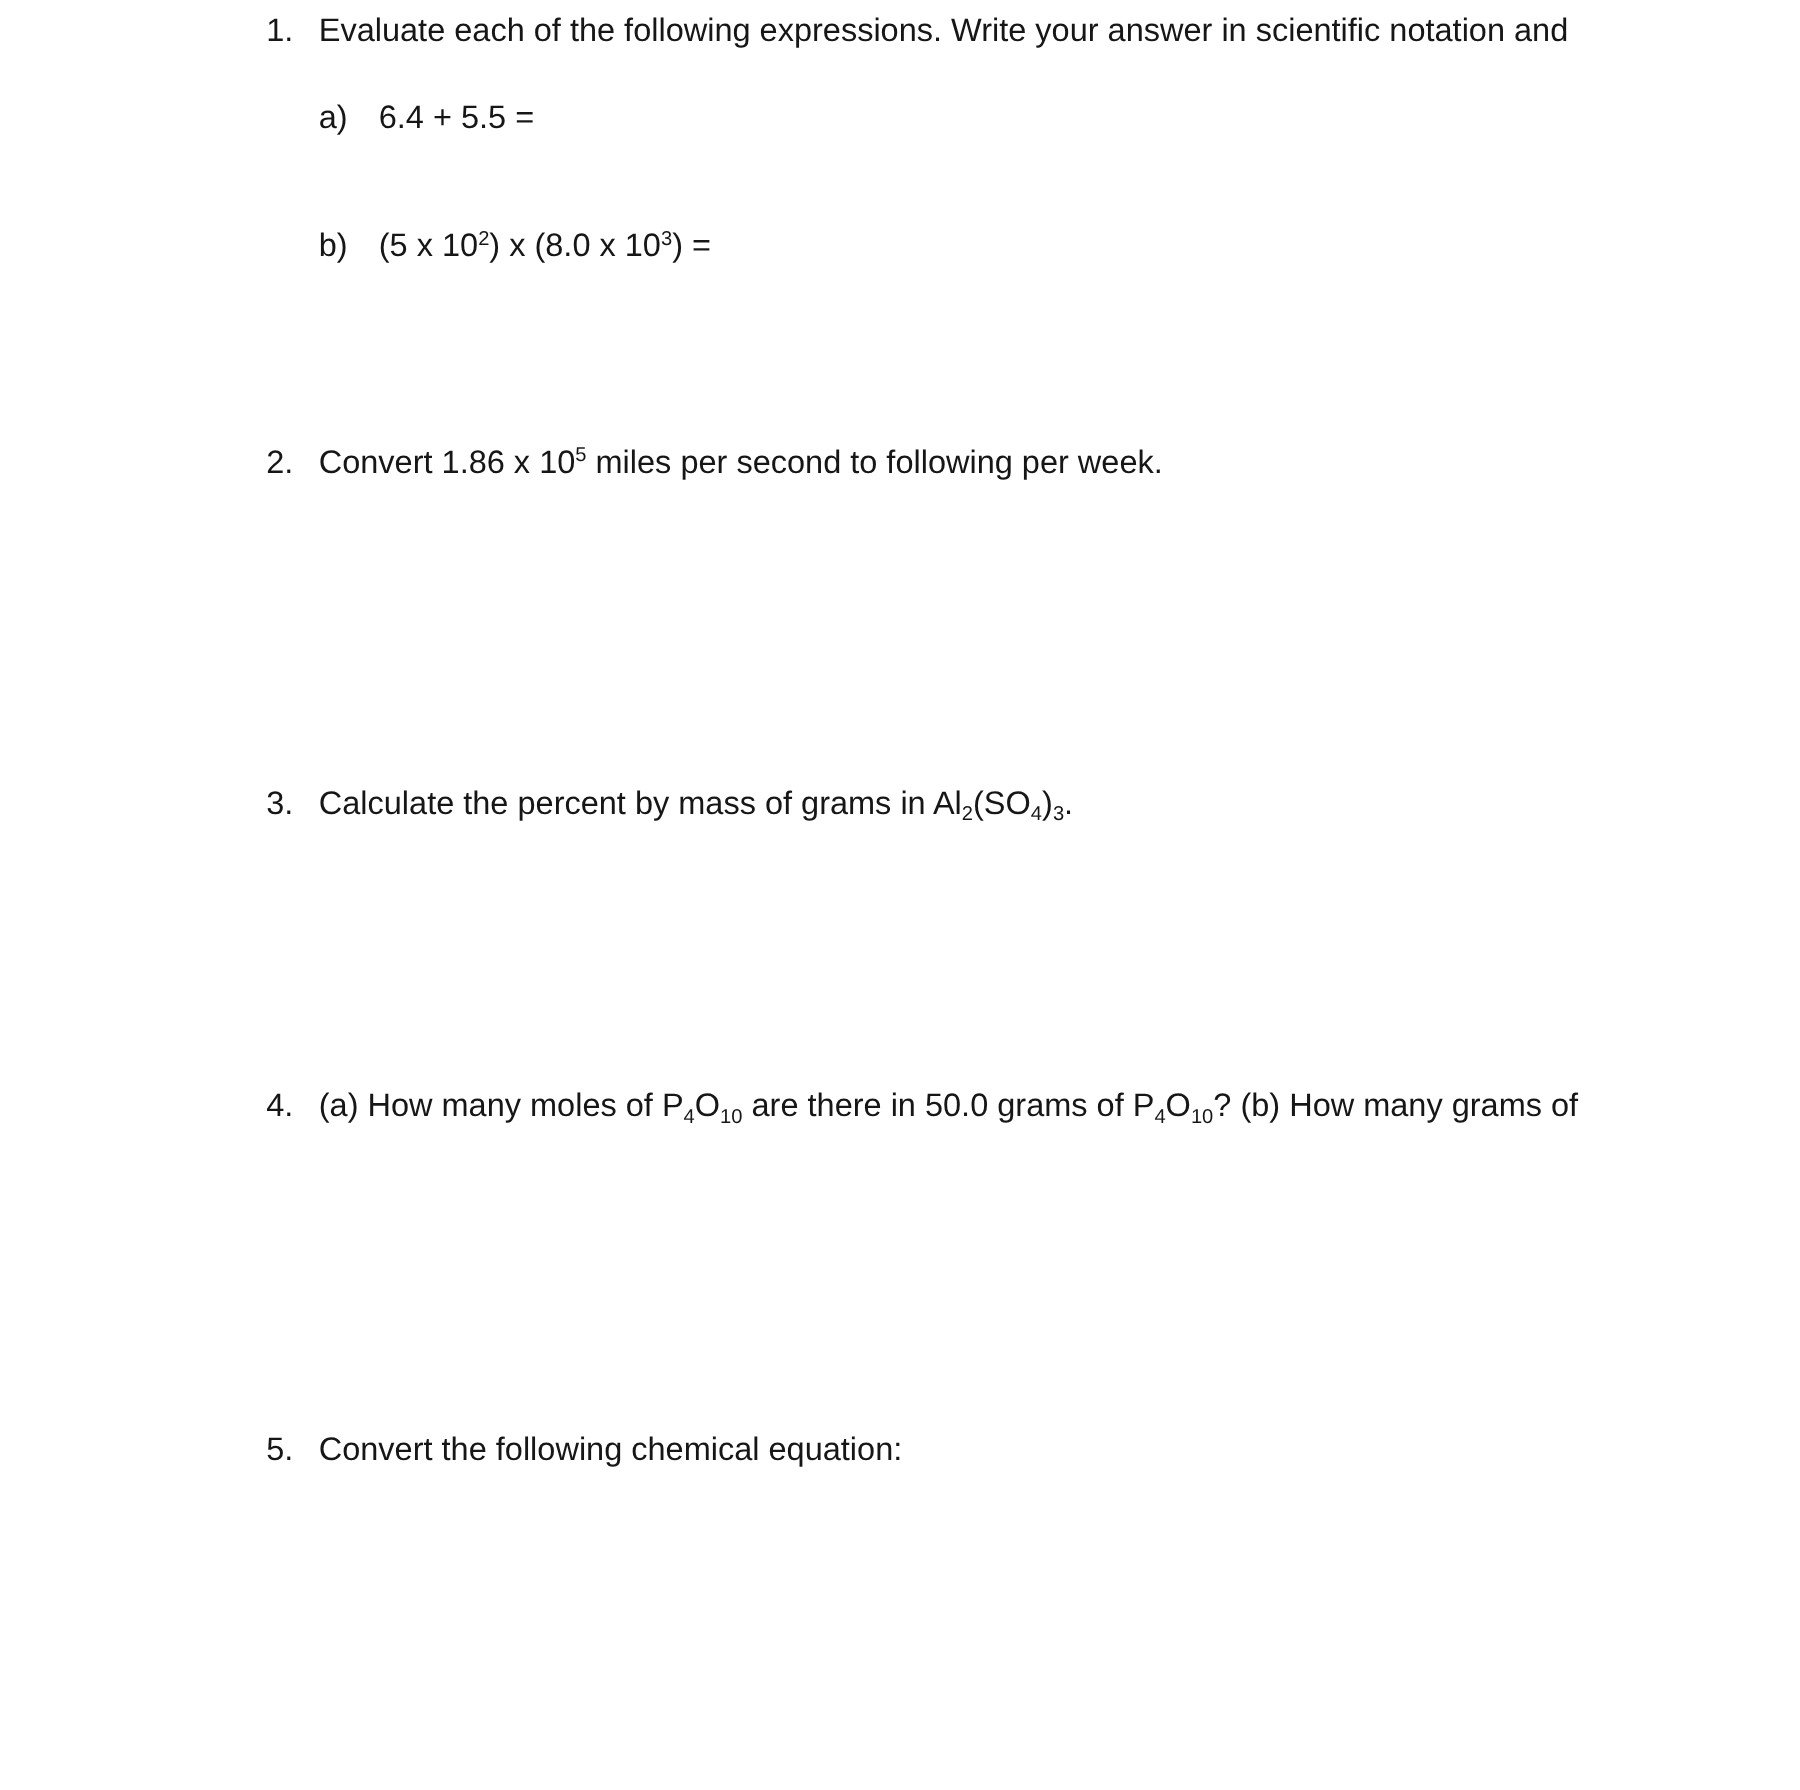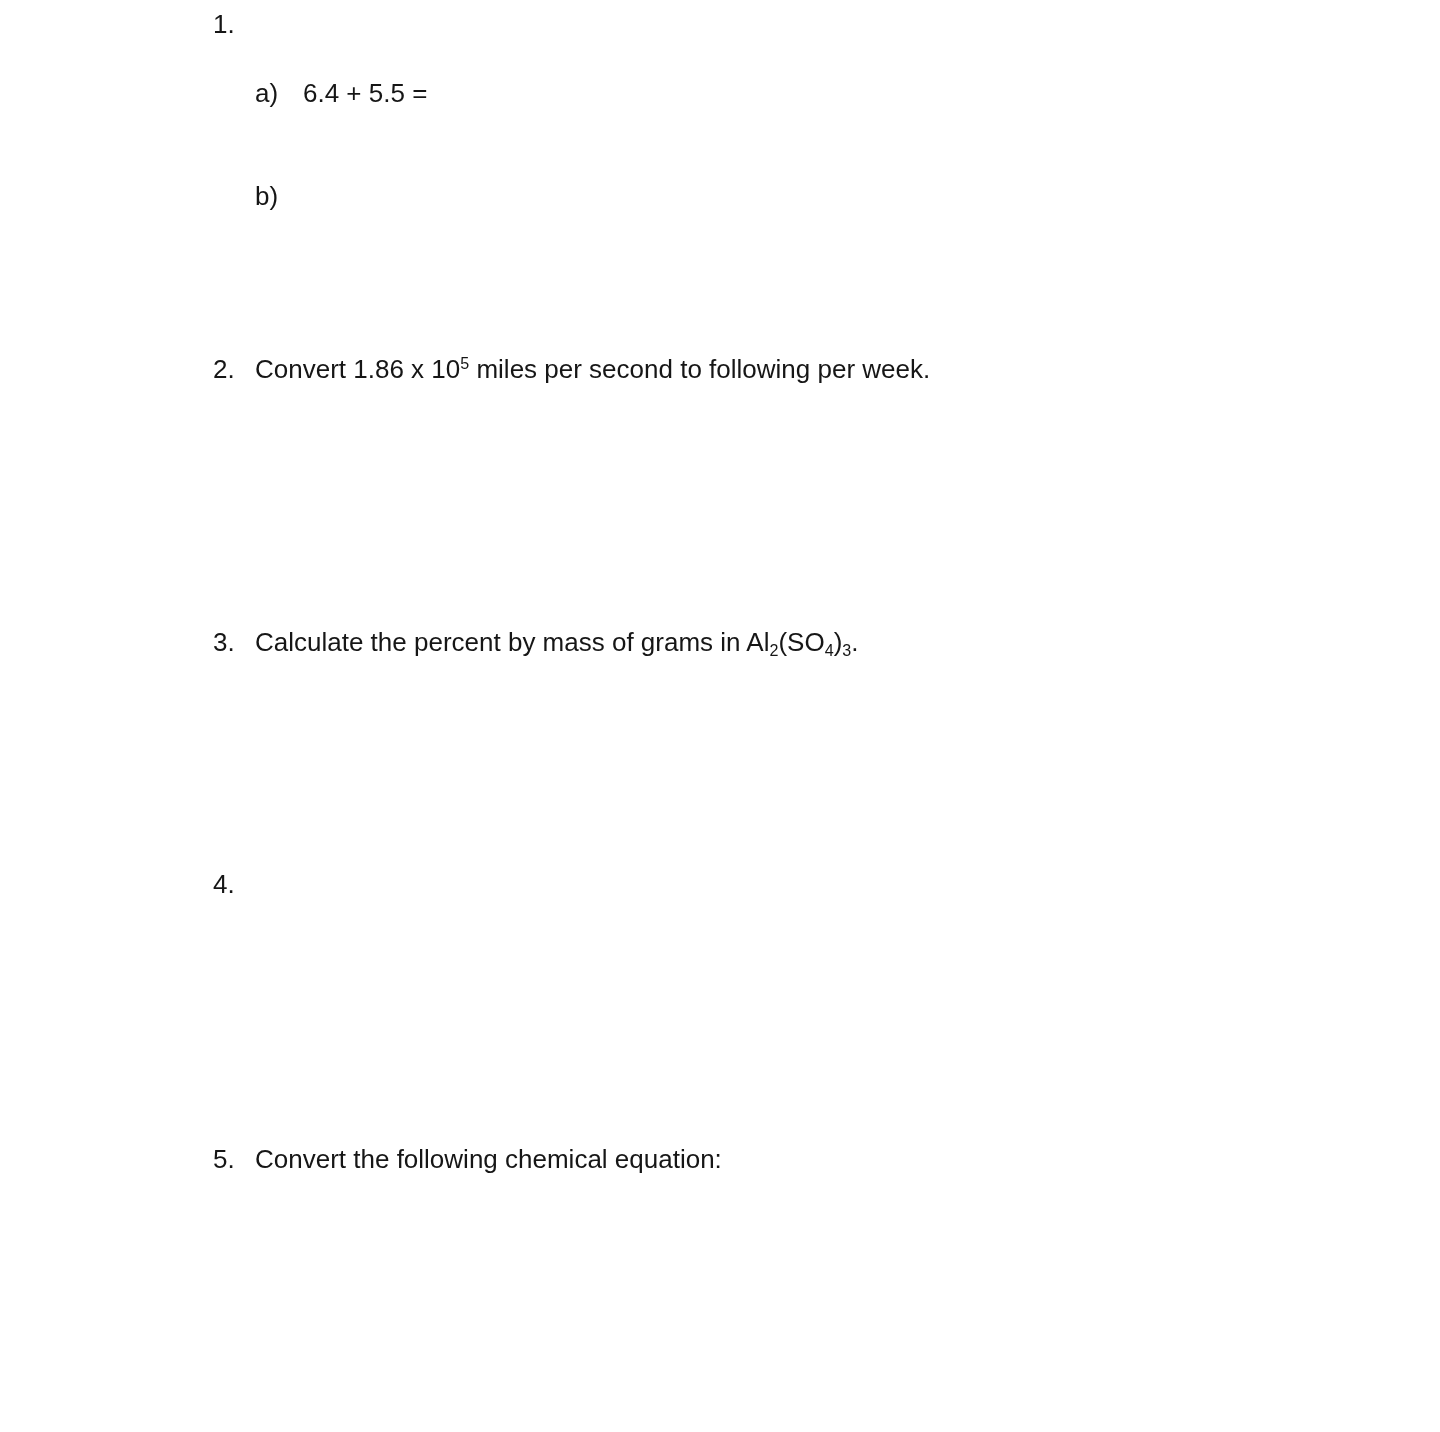--- a/index.html
+++ b/index.html
@@ -48,49 +48,52 @@
   }
 </style>
 </head>
 <body>
 
 <div class="page">
 
   <div class="row" style="top: 7px; left: 213px;">
     <span class="num">1.</span>
     <div class="lines">
+      <div class="line">Evaluate each of the following expressions. Write your answer in scientific notation and</div>
     </div>
   </div>
 
   <div class="row" style="top: 76px; left: 255px;">
     <span class="part-label">a)</span>
     <span class="line">6.4 + 5.5 =</span>
   </div>
 
   <div class="row" style="top: 179px; left: 255px;">
     <span class="part-label">b)</span>
+    <span class="line"><span>(5 x 10</span><span class="sup">2</span><span>) x (8.0 x 10</span><span class="sup">3</span><span>) =</span></span>
   </div>
 
   <div class="row" style="top: 352px; left: 213px;">
     <span class="num">2.</span>
     <div class="lines">
       <div class="line"><span>Convert 1.86 x 10</span><span class="sup">5</span><span> miles per second to following per week.</span></div>
     </div>
   </div>
 
   <div class="row" style="top: 625px; left: 213px;">
     <span class="num">3.</span>
     <div class="lines">
       <div class="line"><span>Calculate the percent by mass of grams in Al</span><span class="sub">2</span><span>(SO</span><span class="sub">4</span><span>)</span><span class="sub">3</span><span>.</span></div>
     </div>
   </div>
 
   <div class="row" style="top: 867px; left: 213px;">
     <span class="num">4.</span>
     <div class="lines">
+      <div class="line"><span>(a) How many moles of P</span><span class="sub">4</span><span>O</span><span class="sub">10</span><span> are there in 50.0 grams of P</span><span class="sub">4</span><span>O</span><span class="sub">10</span><span>? (b) How many grams of</span></div>
     </div>
   </div>
 
   <div class="row" style="top: 1142px; left: 213px;">
     <span class="num">5.</span>
     <div class="lines">
       <div class="line">Convert the following chemical equation:</div>
     </div>
   </div>
 

